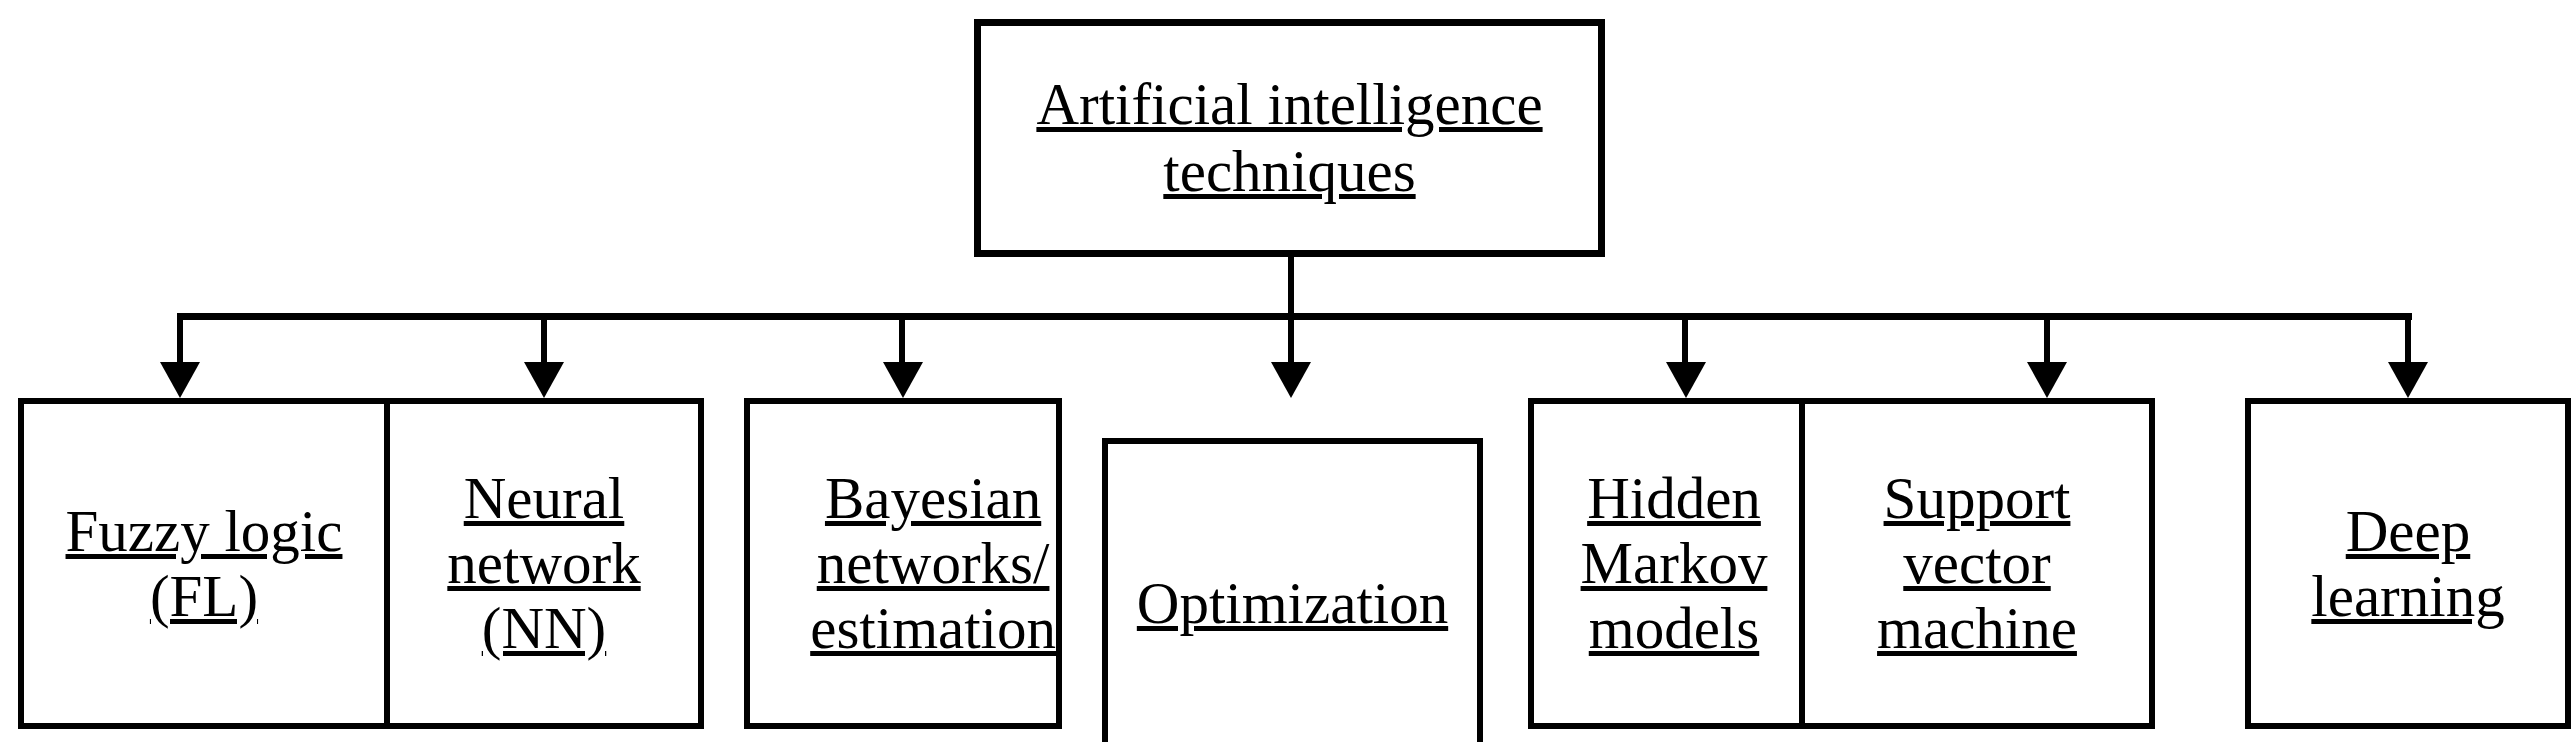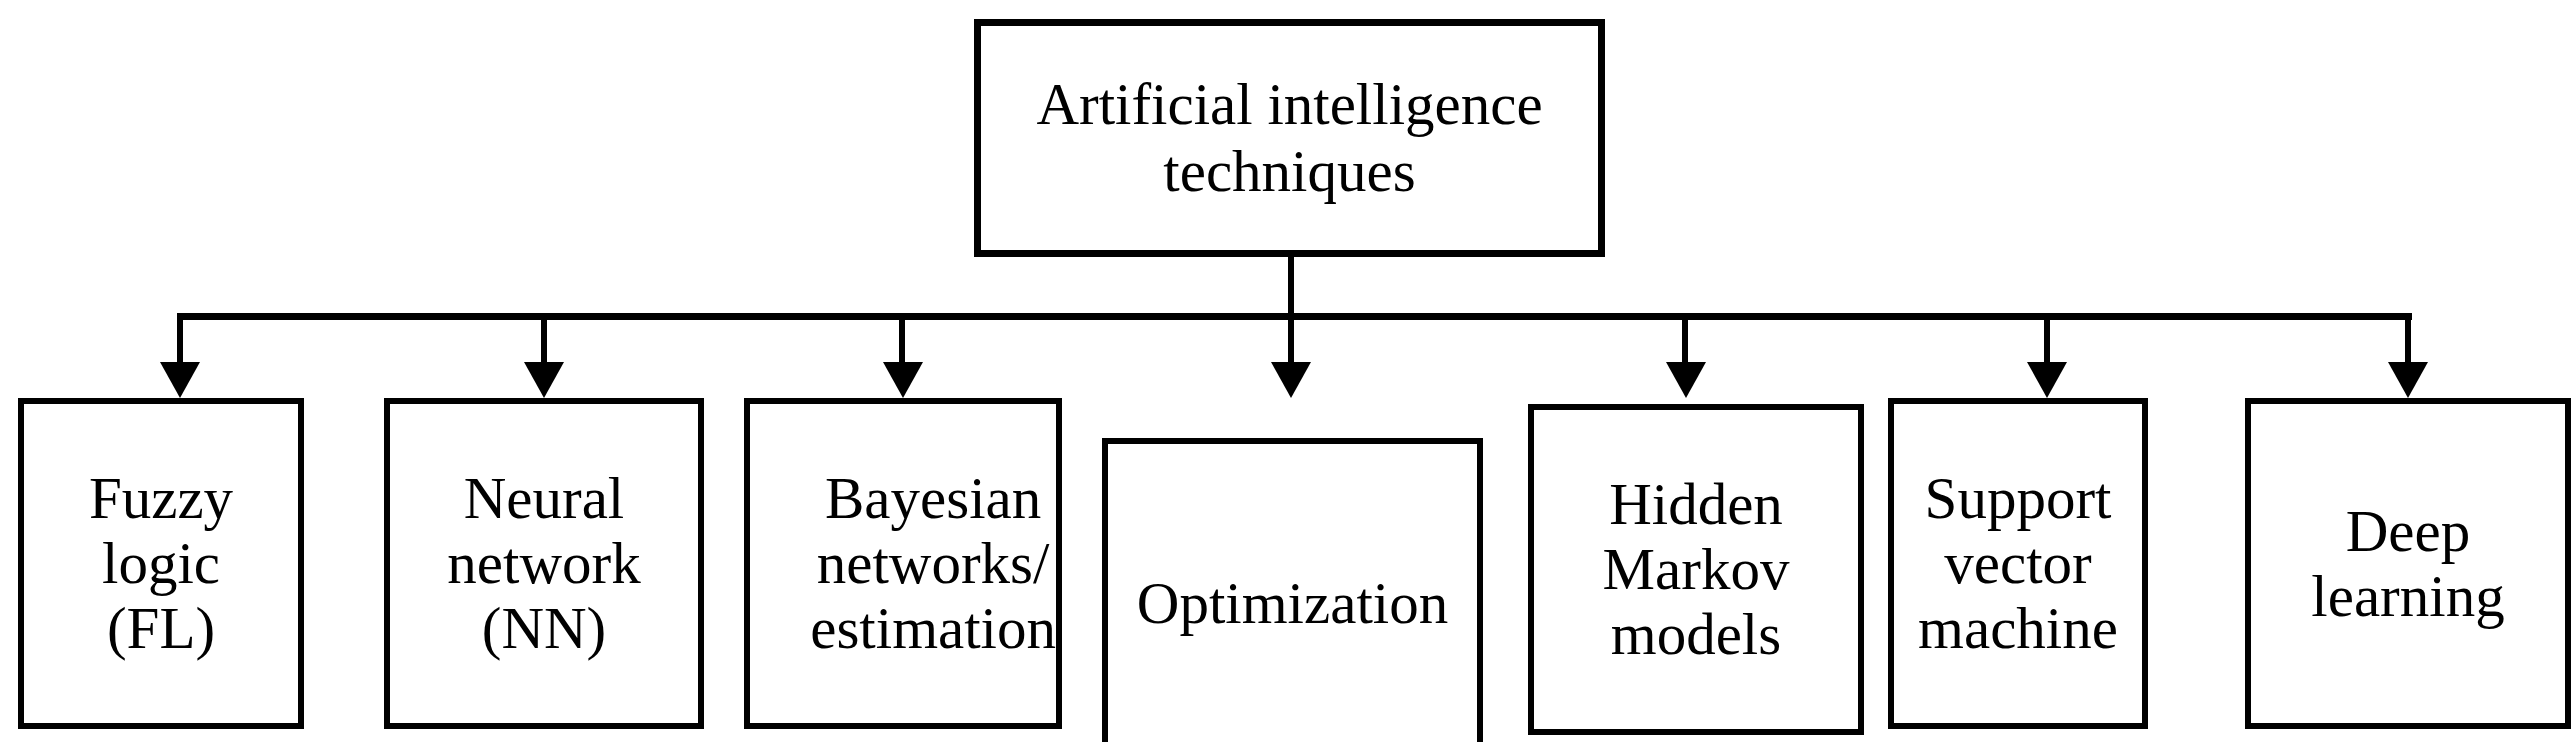--- a/index.html
+++ b/index.html
@@ -18,44 +18,45 @@
   }
   .node {
     position: absolute;
     background: #ffffff;
     border: 6.4px solid #000000;
     box-sizing: border-box;
     display: flex;
     align-items: center;
     justify-content: center;
     text-align: center;
+    text-decoration: underline;
   }
   .node .label {
     white-space: pre-line;
     font-size: 59px;
     line-height: 1.1;
   }
   .node.root {
     left: 974px;
     top: 19.3px;
     width: 631px;
     height: 238px;
     border-width: 7px;
   }
   .node.root .label {
     line-height: 1.14;
   }
   
   .node.child { top: 398px; height: 331px; }
-  .node.c0 { left: 18px;   width: 286px; }
+  .node.c0 { left: 18px;   width: 372px; }
   .node.c1 { left: 384px;  width: 320px; }
   .node.c2 { left: 744px; width: 318px; justify-content: flex-end; }
   .node.c3 { left: 1102px; width: 381px; margin-top: 40px; }
-  .node.c4 { left: 1528px; width: 336px; margin-top: 6px; }
-  .node.c5 { left: 1888px; width: 260px; }
+  .node.c4 { left: 1528px; width: 292px; }
+  .node.c5 { left: 1799px; width: 356px; }
   .node.c6 { left: 2245px; width: 326px; }
 
   
   .line {
     position: absolute;
     background: #000000;
   }
   .root-stem {
     left: 1288px;
     top: 256px;

